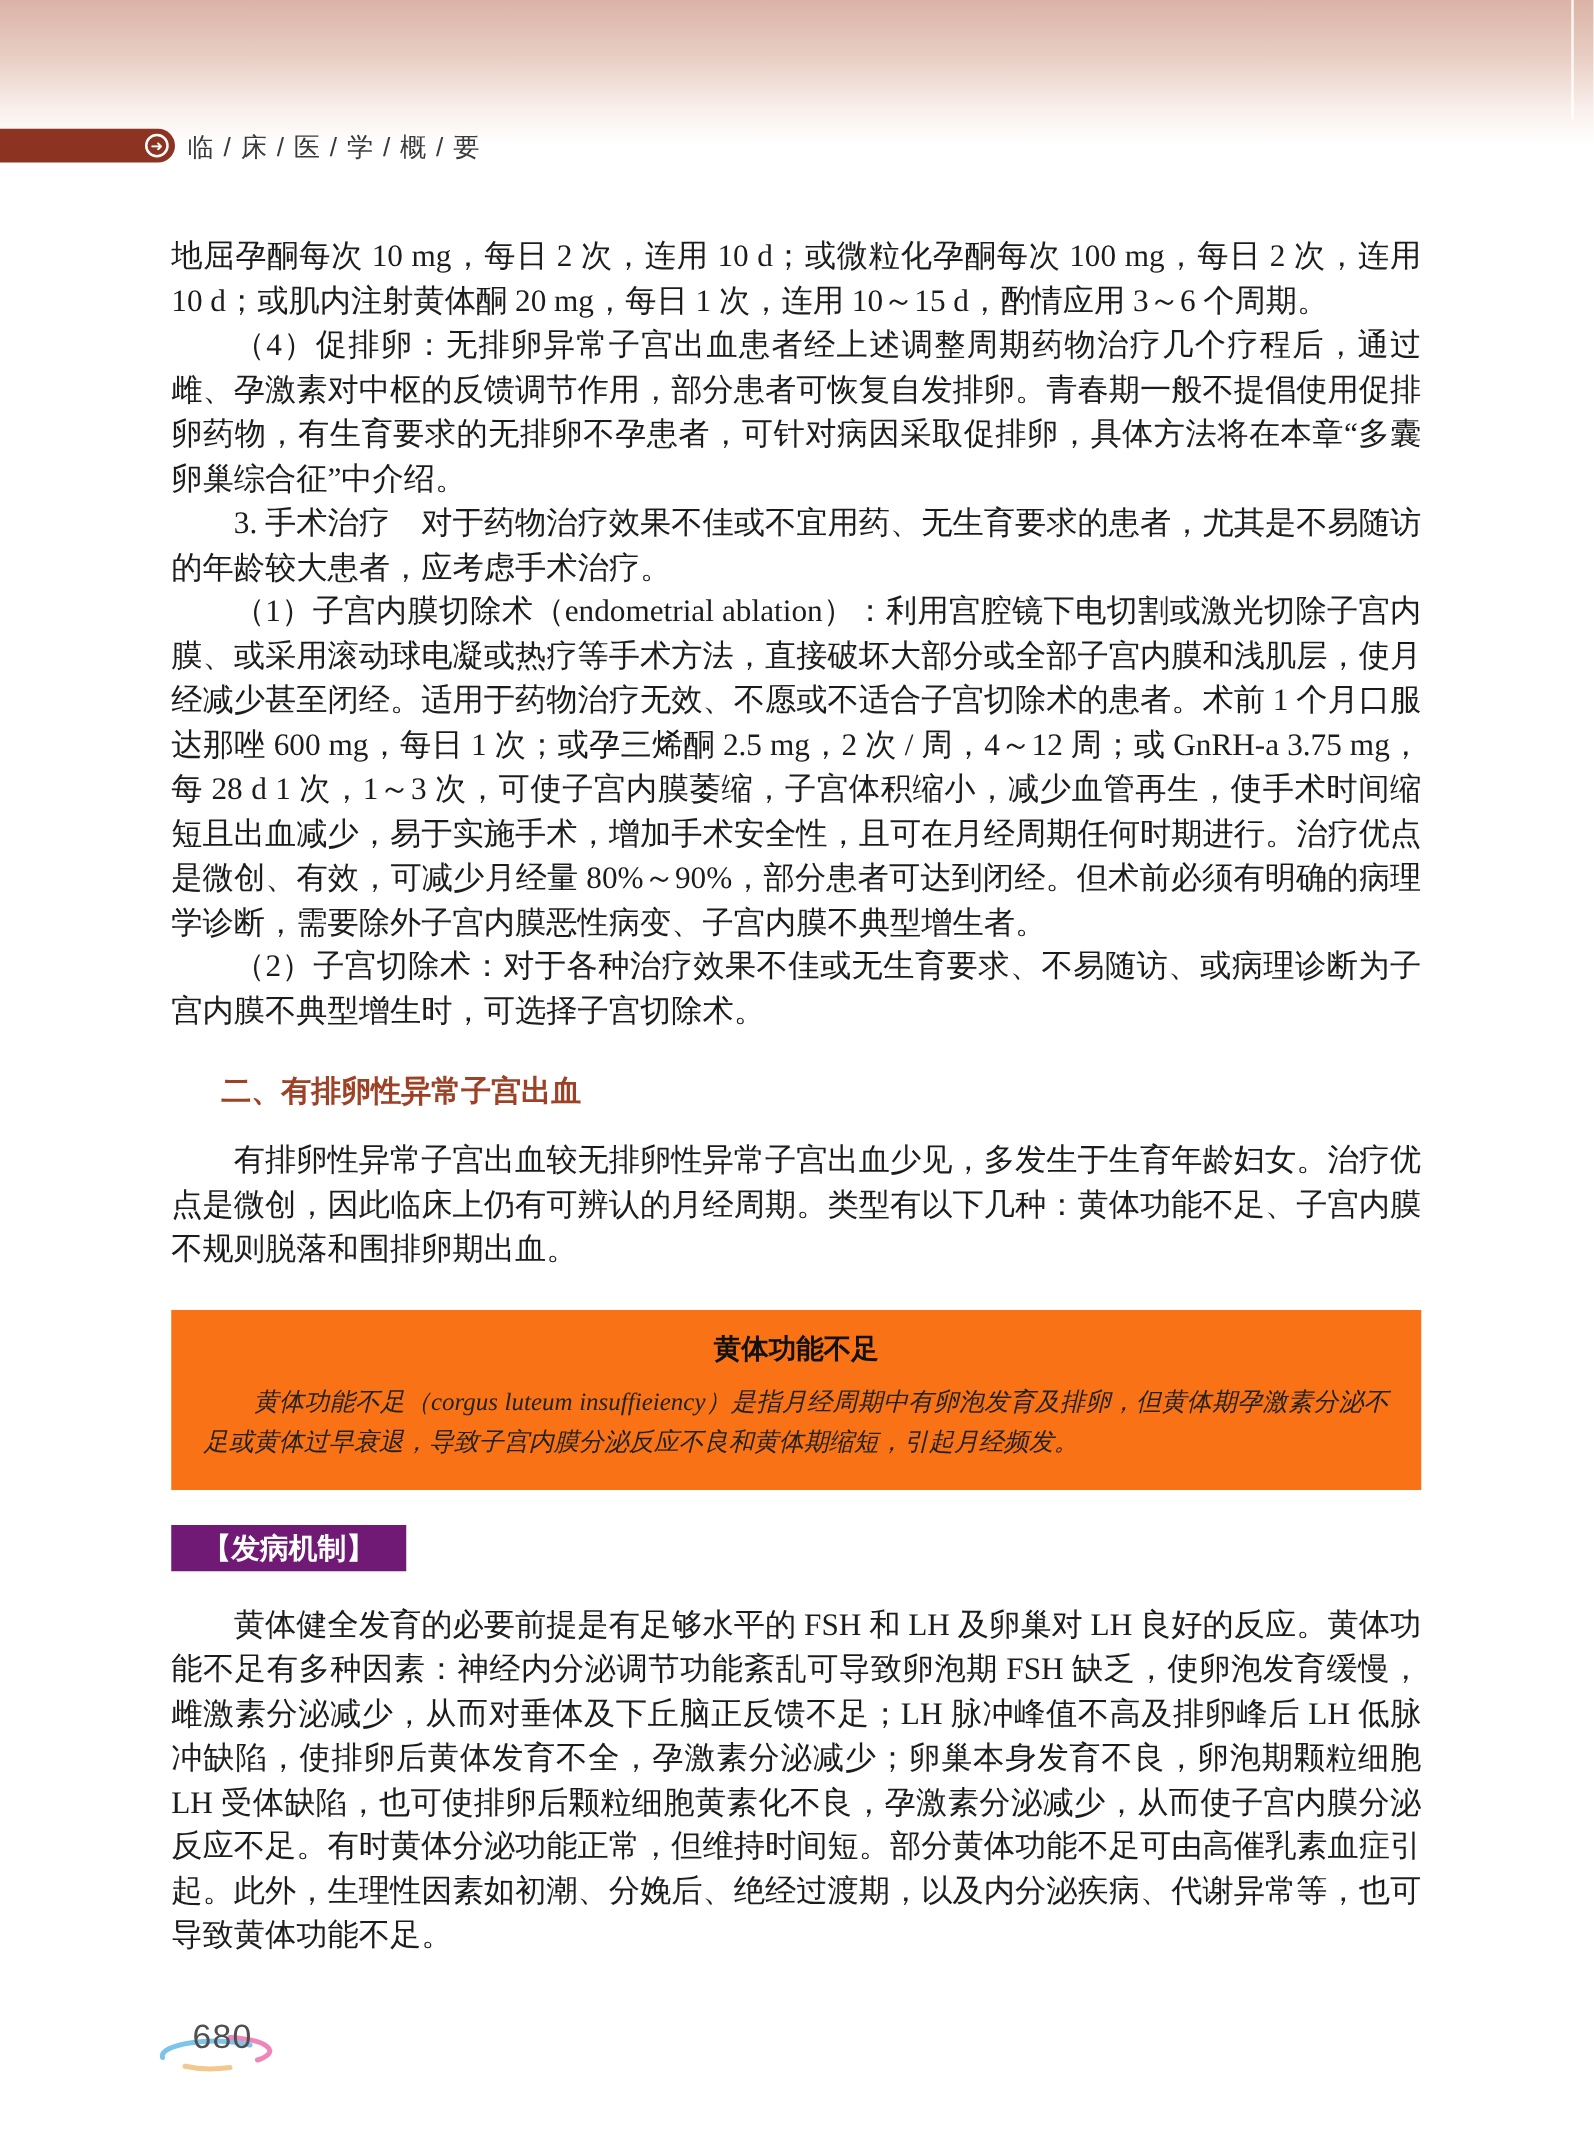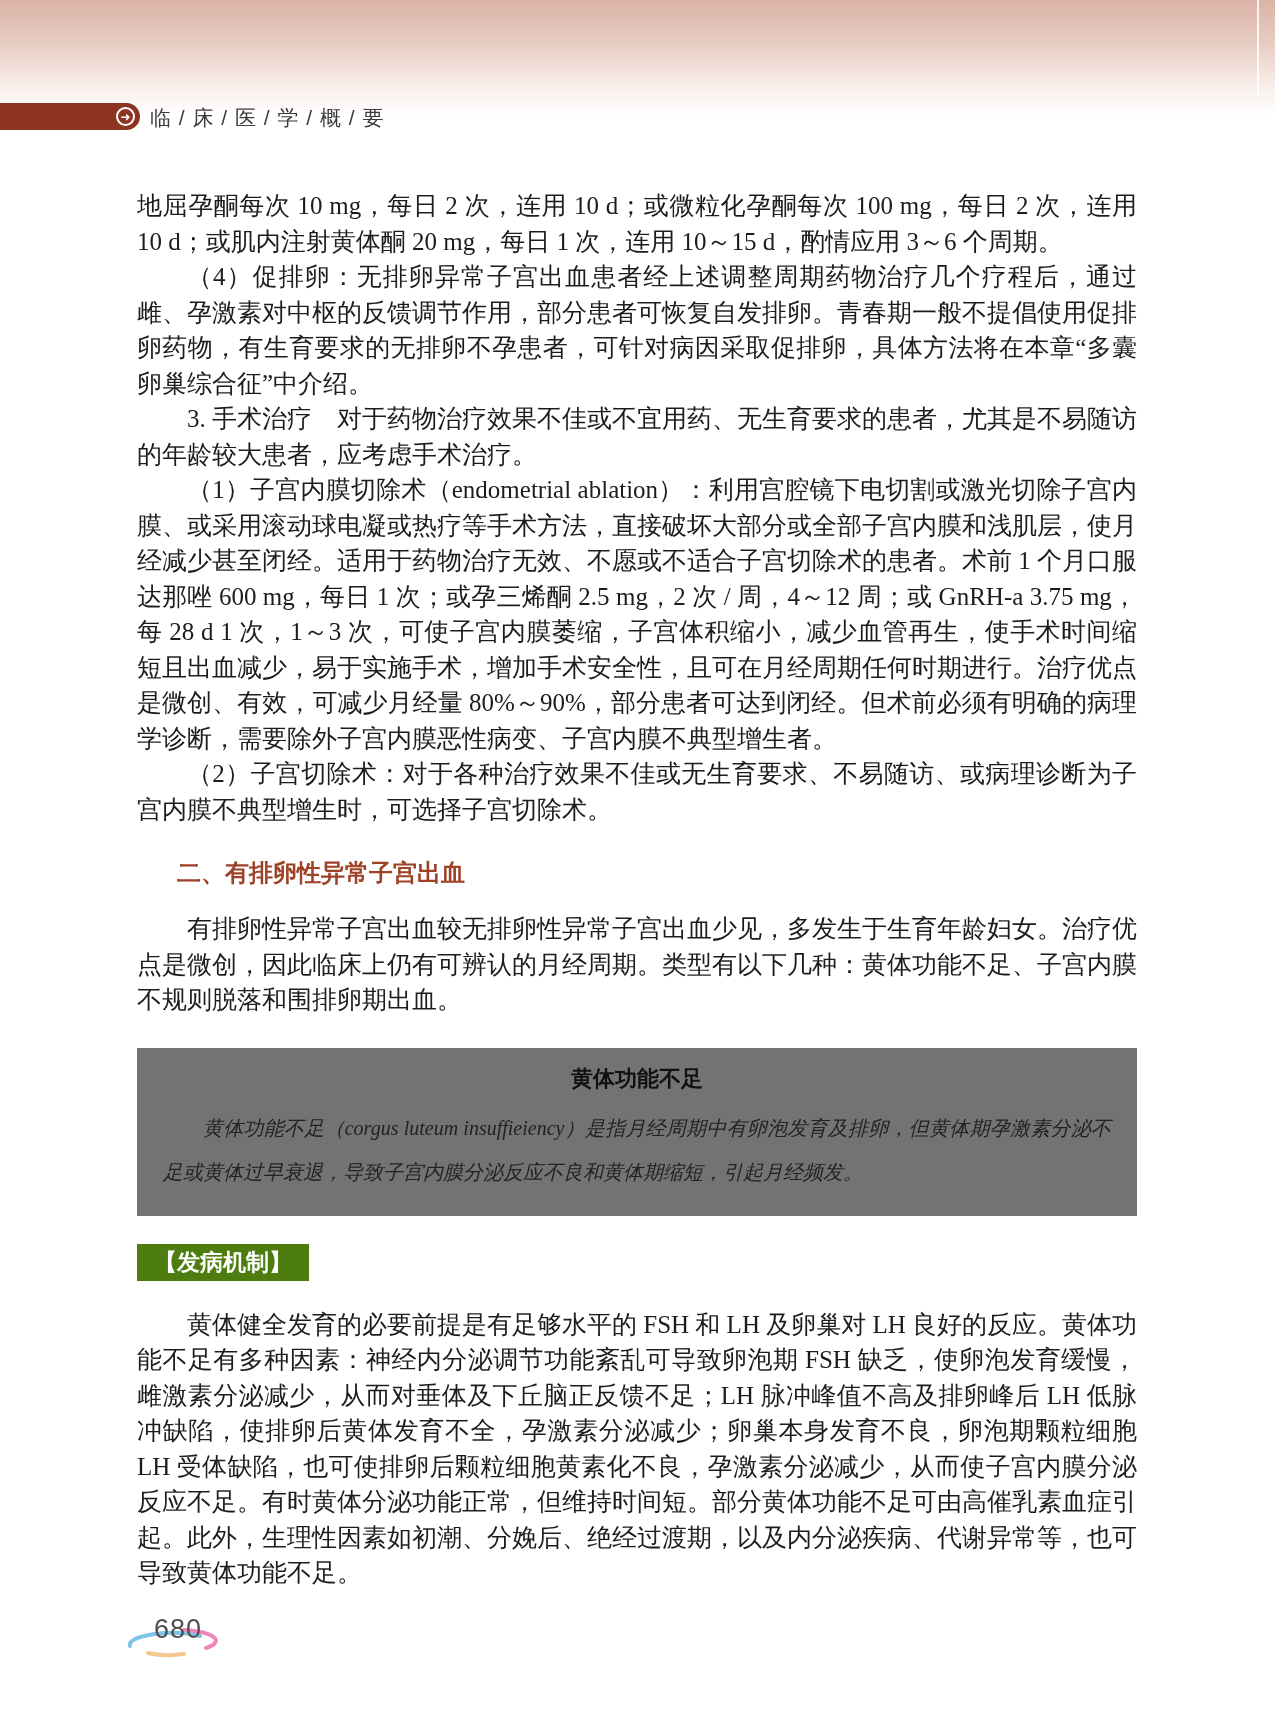--- a/index.html
+++ b/index.html
@@ -83,44 +83,44 @@
     margin: 30px 0 22px 40px;
     font-family: "Liberation Sans", "DejaVu Sans", sans-serif;
     font-size: 24px;
     font-weight: bold;
     color: #9e4227;
   }
 
   .info-box {
     margin-top: 30px;
     width: 1000px;
-    background: #737373;
+    background: #f97316;
     padding: 16px 26px 22px 26px;
   }
   .info-box-title {
     text-align: center;
     font-family: "Liberation Sans", "DejaVu Sans", sans-serif;
     font-size: 22px;
     font-weight: bold;
     color: #111111;
     margin-bottom: 12px;
   }
   .info-box-text {
     font-size: 20px;
-    line-height: 44px;
+    line-height: 32px;
     text-align: justify;
     text-indent: 2em;
     font-style: italic;
     color: #222222;
   }
 
   .mechanism-label {
     margin-top: 28px;
-    width: 172px; height: 37px;
-    background: #4d7c0f;
+    width: 188px; height: 37px;
+    background: #701a75;
     color: #ffffff;
     font-family: "Liberation Sans", "DejaVu Sans", sans-serif;
     font-size: 23px;
     font-weight: bold;
     display: flex;
     align-items: center;
     justify-content: center;
   }
   .mechanism-text { margin-top: 26px; }
 

